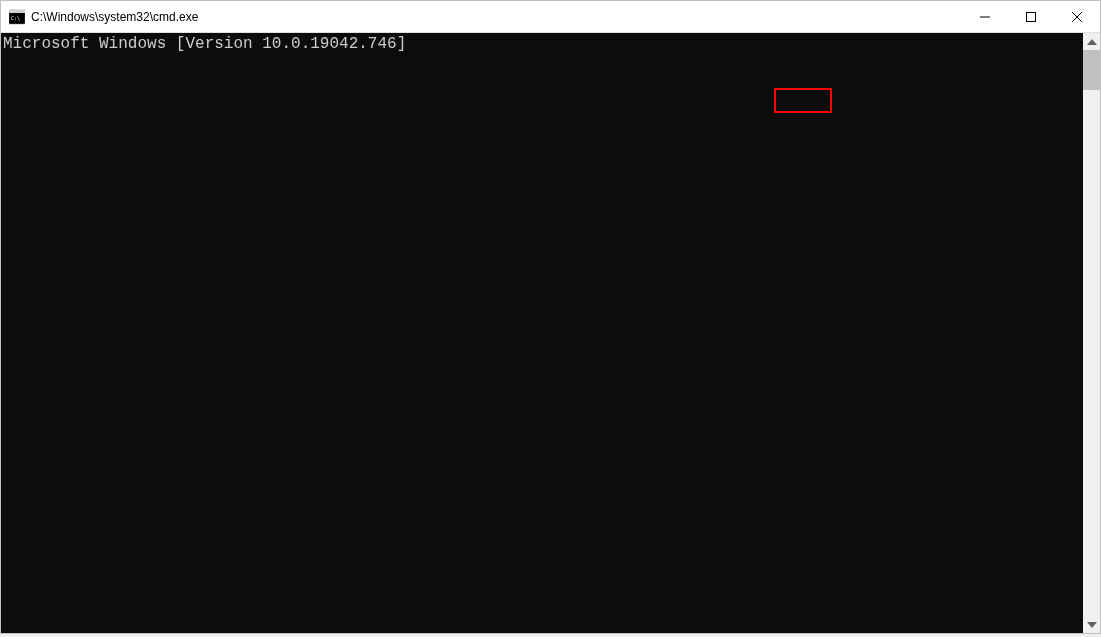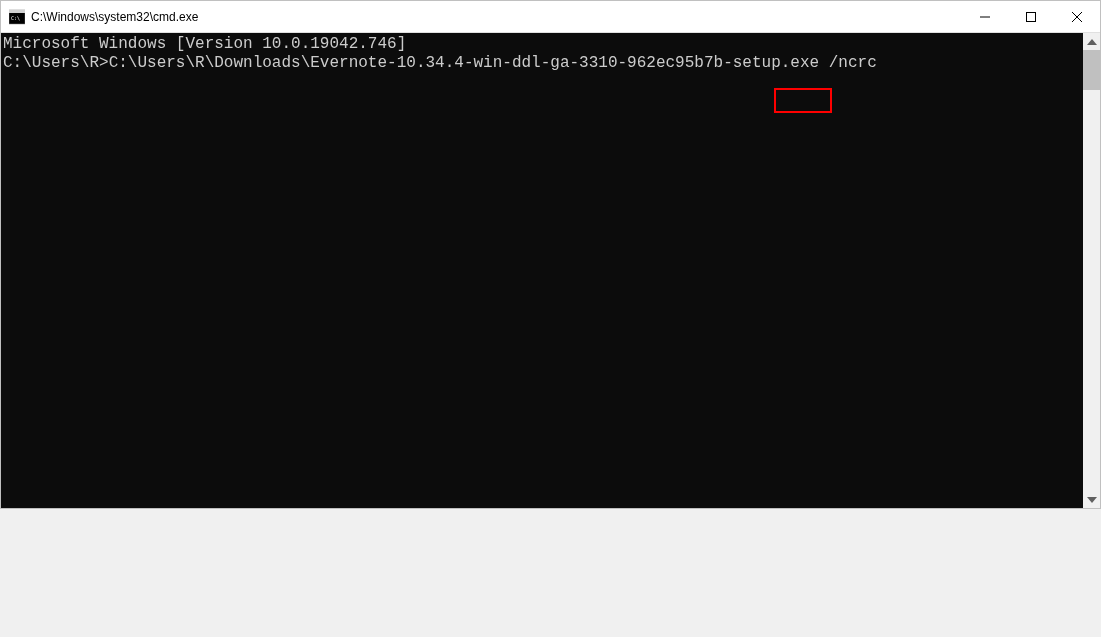--- a/index.html
+++ b/index.html
@@ -9,21 +9,21 @@
     }
     body {
       font-family: "Segoe UI", Tahoma, sans-serif;
       background: #f0f0f0;
       display: flex;
       justify-content: flex-start;
       align-items: flex-start;
     }
     .window {
       width: 1101px;
-      height: 509px;
+      height: 634px;
       background: #ffffff;
       display: flex;
       flex-direction: column;
       border: 1px solid #c0c0c0;
     }
     .titlebar {
       height: 32px;
       background: #ffffff;
       display: flex;
       align-items: center;
@@ -146,21 +146,21 @@
       </div>
       <div class="window-control close">
         <svg viewBox="0 0 10 10">
             <line x1="0" y1="0" x2="10" y2="10"></line>
             <line x1="10" y1="0" x2="0" y2="10"></line>
           </svg>
       </div>
     </div>
   </div>
   <div class="content-wrapper">
-    <div class="terminal"><span class="terminal-line">Microsoft Windows [Version 10.0.19042.746]</span><span class="terminal-line"></span><span class="terminal-line"><span>C:\Users\R&gt;</span><span>C:\Users\R\Downloads\Evernote-10.34.4-win-ddl-ga-3310-962ec95b7b-setup.exe</span><span> /ncrc</span></span>
+    <div class="terminal"><span class="terminal-line">Microsoft Windows [Version 10.0.19042.746]</span><span class="terminal-line"></span>
       <div class="highlight-box" style="left: 773px; top: 55px; width: 58px; height: 25px;"></div>
     </div>
     <div class="scrollbar">
       <div class="scroll-arrow-up">
         <svg width="10" height="6" viewBox="0 0 10 6">
             <polygon points="5,0 10,6 0,6" fill="#606060"></polygon>
           </svg>
       </div>
       <div class="scroll-thumb"></div>
       <div class="scroll-track"></div>

